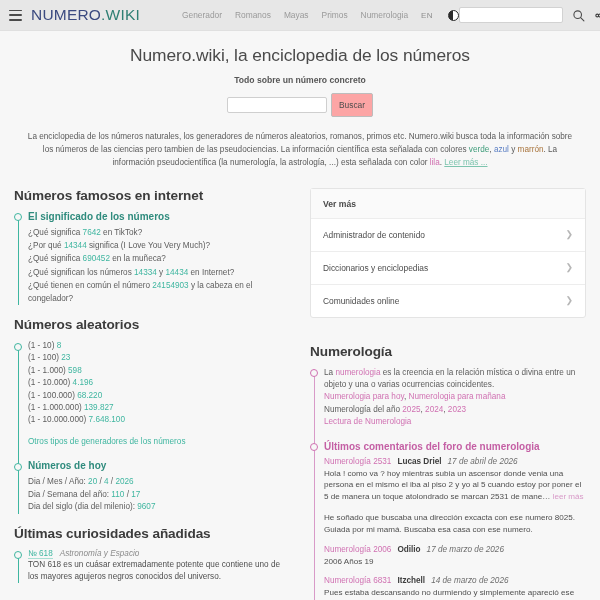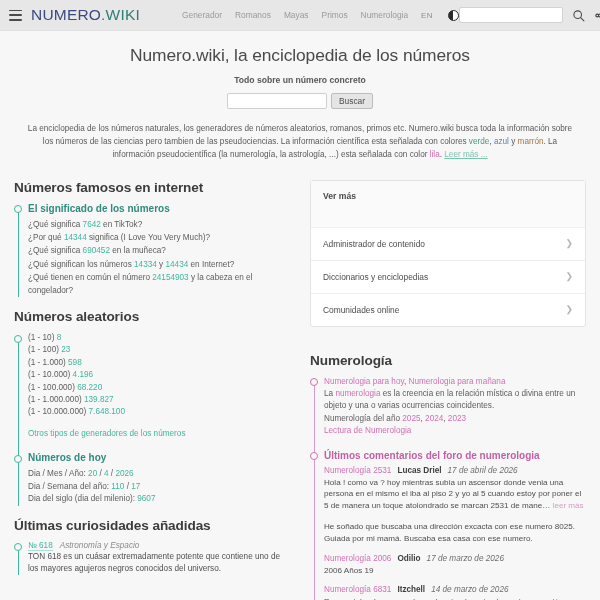--- a/index.html
+++ b/index.html
@@ -98,23 +98,23 @@
   }
   #hero-search {
     width: 100px; height: 16px;
     border: 1px solid #cfcfcf;
     background: #fff;
     border-radius: 2px;
     font-size: 9px; padding: 0 4px;
     color: #444; outline: none;
   }
   #search-button {
-    height: 16px;
+    height: 24px;
     padding: 0 7px;
-    background: #e5e5e5;
+    background: #fca5a5;
     border: 1px solid #bdbdbd;
     border-radius: 2px;
     font-size: 8.4px;
     color: #4d4d4d;
     font-family: "Liberation Sans", sans-serif;
     cursor: pointer;
     line-height: 14px;
   }
 
   #intro {
@@ -196,21 +196,21 @@
   
   #vermas-card {
     background: #fff;
     border: 1px solid #e4e4e4;
     border-radius: 3px;
   }
   #vermas-card .card-head {
     font-size: 8.6px;
     font-weight: bold;
     color: #4a4a4a;
-    padding: 10px 12px 26px;
+    padding: 10px 12px 9px;
     background: #fafafa;
     border-bottom: 1px solid #ededed;
   }
   #vermas-card .card-row {
     display: flex;
     align-items: center;
     justify-content: space-between;
     font-size: 8.4px;
     color: #4c4c4c;
     padding: 11px 12px;
@@ -363,24 +363,24 @@
         <span>Comunidades online</span>
         <span class="chev">❯</span>
       </div>
     </div>
 
     <h2 class="section-title" style="margin-top:26px;">Numerología</h2>
 
     <div class="timeline lila">
       <div class="tl-item">
         <div class="tl-line">
+          <span>La </span><a href="#">numerologia</a><span> es la creencia en la relación mística o divina entre un objeto y una o varias ocurrencias coincidentes.</span>
+        </div>
+        <div class="tl-line">
           <a href="#">Numerologia para hoy</a><span>, </span><a href="#">Numerologia para mañana</a>
-        </div>
-        <div class="tl-line">
-          <span>La </span><a href="#">numerologia</a><span> es la creencia en la relación mística o divina entre un objeto y una o varias ocurrencias coincidentes.</span>
         </div>
         <div class="tl-line">
           <span>Numerología del año </span><a href="#">2025</a><span>, </span><a href="#">2024</a><span>, </span><a href="#">2023</a>
         </div>
         <div class="tl-line">
           <a href="#">Lectura de Numerologia</a>
         </div>
       </div>
 
       <div class="tl-item">

